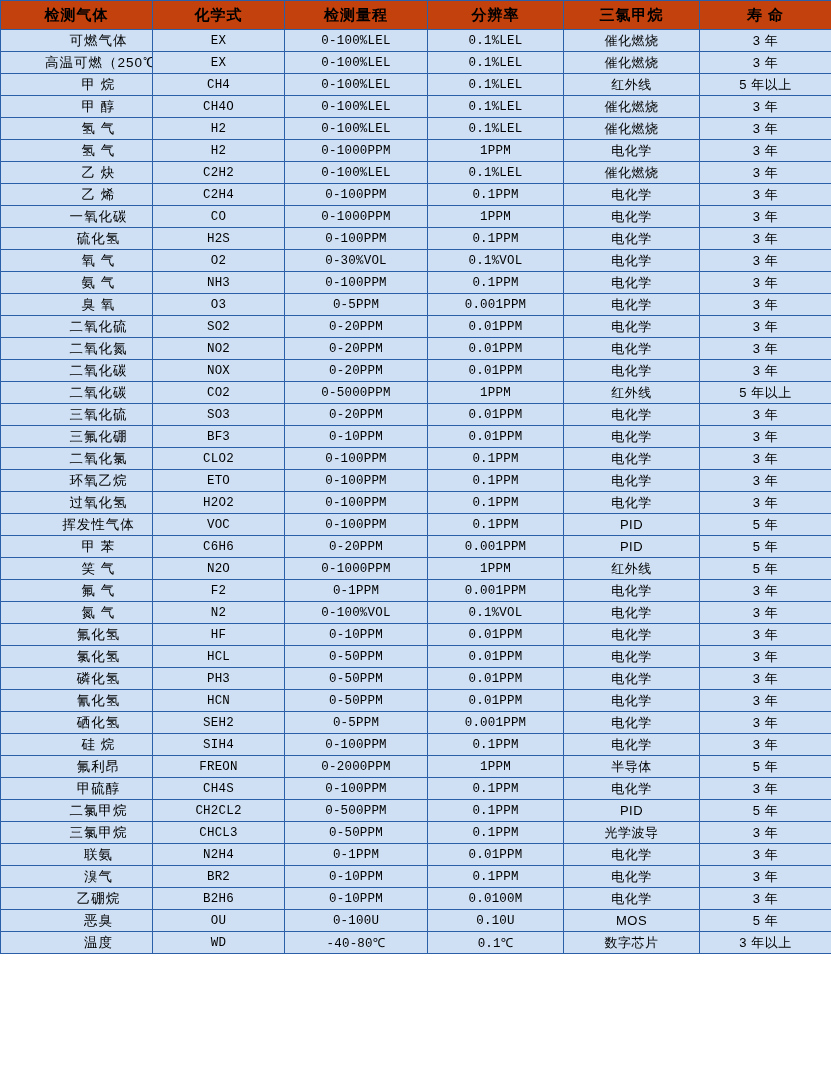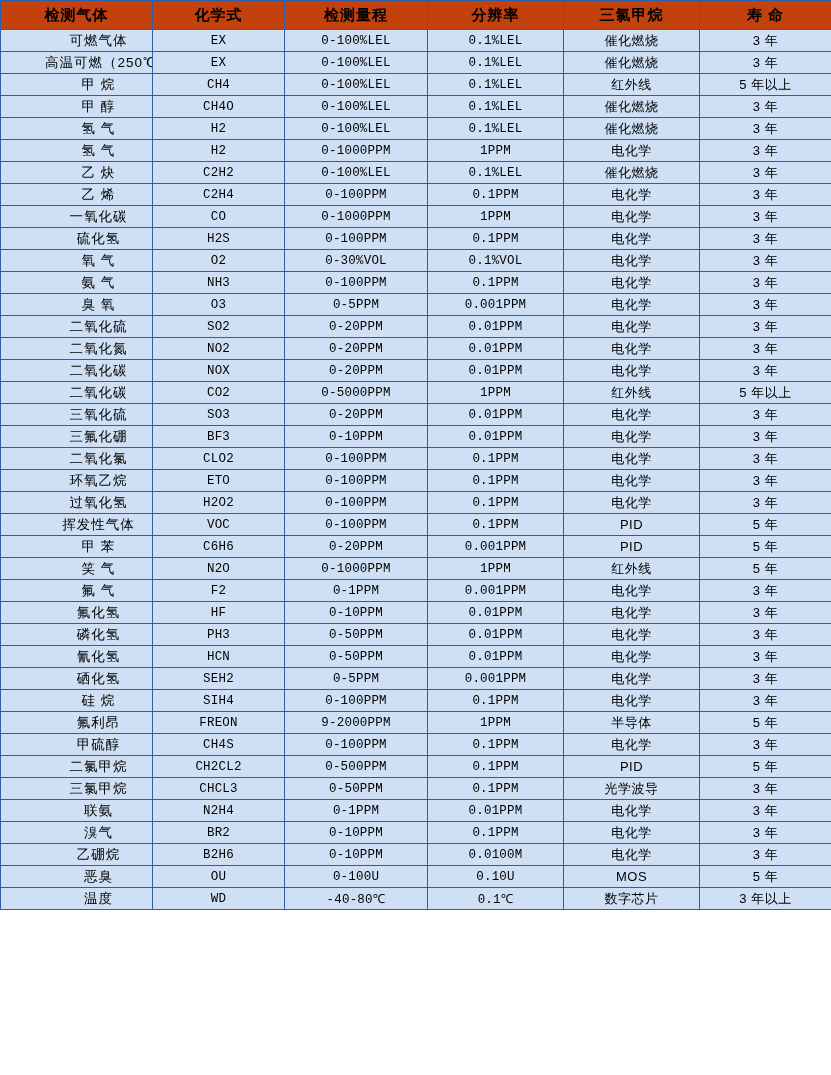--- a/index.html
+++ b/index.html
@@ -287,23 +287,39 @@
       </tr>
       <tr>
         <td class="name">氟 气</td>
         <td class="formula">F2</td>
         <td class="range">0-1PPM</td>
         <td class="resolution">0.001PPM</td>
         <td class="principle">电化学</td>
         <td class="life">3 年</td>
       </tr>
       <tr>
+        <td class="name">氮 气</td>
+        <td class="formula">N2</td>
+        <td class="range">0-100%VOL</td>
+        <td class="resolution">0.1%VOL</td>
+        <td class="principle">电化学</td>
+        <td class="life">3 年</td>
+      </tr>
+      <tr>
         <td class="name">氟化氢</td>
         <td class="formula">HF</td>
         <td class="range">0-10PPM</td>
+        <td class="resolution">0.01PPM</td>
+        <td class="principle">电化学</td>
+        <td class="life">3 年</td>
+      </tr>
+      <tr>
+        <td class="name">氯化氢</td>
+        <td class="formula">HCL</td>
+        <td class="range">0-50PPM</td>
         <td class="resolution">0.01PPM</td>
         <td class="principle">电化学</td>
         <td class="life">3 年</td>
       </tr>
       <tr>
         <td class="name">磷化氢</td>
         <td class="formula">PH3</td>
         <td class="range">0-50PPM</td>
         <td class="resolution">0.01PPM</td>
         <td class="principle">电化学</td>
@@ -329,21 +345,21 @@
         <td class="name">硅 烷</td>
         <td class="formula">SIH4</td>
         <td class="range">0-100PPM</td>
         <td class="resolution">0.1PPM</td>
         <td class="principle">电化学</td>
         <td class="life">3 年</td>
       </tr>
       <tr>
         <td class="name">氟利昂</td>
         <td class="formula">FREON</td>
-        <td class="range">9-2000PPM</td>
+        <td class="range">0-2000PPM</td>
         <td class="resolution">1PPM</td>
         <td class="principle">半导体</td>
         <td class="life">5 年</td>
       </tr>
       <tr>
         <td class="name">甲硫醇</td>
         <td class="formula">CH4S</td>
         <td class="range">0-100PPM</td>
         <td class="resolution">0.1PPM</td>
         <td class="principle">电化学</td>

